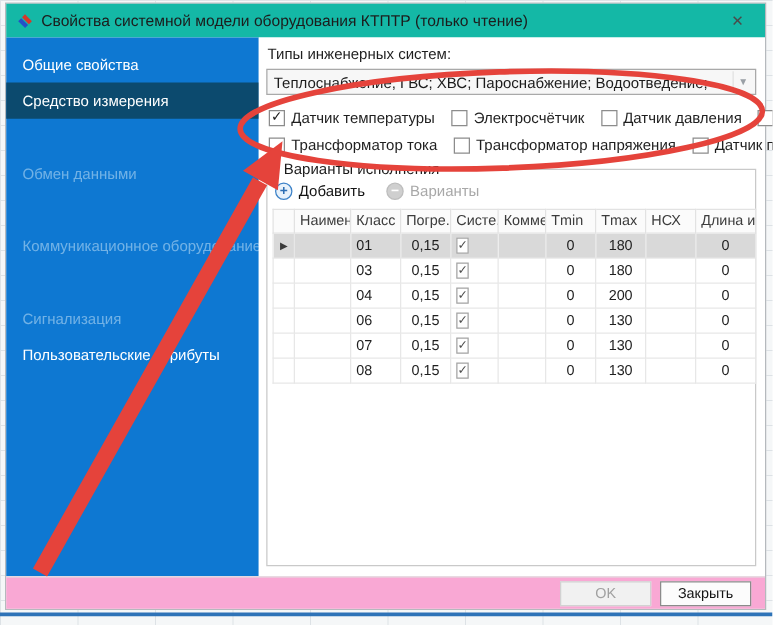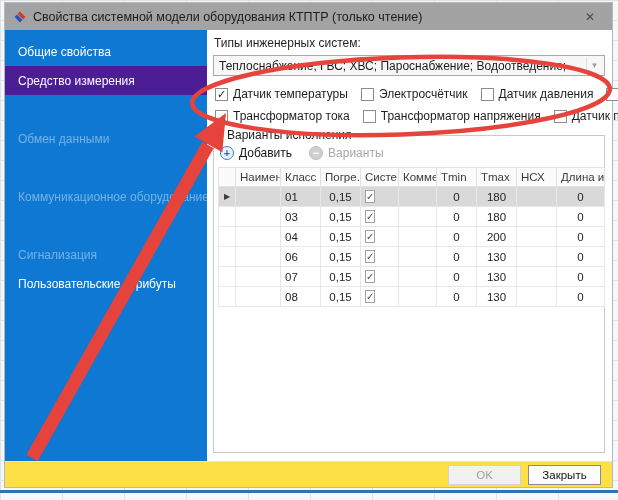--- a/index.html
+++ b/index.html
@@ -11,28 +11,28 @@
                      linear-gradient(90deg,#dde2e6 1px, transparent 1px);
     background-size:62px 20px;
   }
   .bg-blueline{position:absolute; left:0; right:0; top:490px; height:3px; background:#2e73b8;}
 
   .dialog{
     position:absolute; left:4px; top:2px; width:609px; height:486px;
     background:#fff; border:1px solid #b5b9bd;
     display:flex; flex-direction:column;
   }
-  .titlebar{height:27px; display:flex; align-items:center; padding:0 9px; gap:7px; background:#a3a3a3; flex-shrink:0;}
+  .titlebar{height:27px; display:flex; align-items:center; padding:0 9px; gap:7px; background:#14b8a6; flex-shrink:0;}
   .titlebar .ttl{font-size:12.5px; color:#1c1c1c;}
   .close-x{margin-left:auto; color:#4a4a4a; font-size:12px; width:26px; text-align:center; cursor:default;}
 
   .dlg-body{flex:1; display:flex; min-height:0;}
   .sidebar{width:202px; flex-shrink:0; background:#0e78d2; padding-top:7px;}
   .side-item{height:29px; display:flex; align-items:center; padding-left:13px; color:#fff; font-size:12px; white-space:nowrap;}
-  .side-item.selected{background:#4c1d95;}
+  .side-item.selected{background:#0c4a6e;}
   .side-item.disabled{color:rgba(235,248,255,.45);margin-top:29px;}
 
   .content{flex:1; background:#fff; padding:5px 7px 16px 6px; min-width:0; font-size:12px; color:#1f1f1f;}
   .syslabel{margin:1px 0 3px 1px; height:16px;}
   .combo{height:21px; border:1px solid #a9a9a9; background:#f7f7f7; display:flex; align-items:center; padding:0 2px 0 5px;}
   .combo-text{white-space:nowrap; overflow:hidden; color:#1c1c1c;}
   .combo-btn{margin-left:auto; width:16px; height:17px; display:flex; align-items:center; justify-content:center; color:#9aa0a6; border-left:1px solid #e1e1e1; font-size:9px; flex-shrink:0;}
 
   .cb-rows{margin:11px 0 0 2px; display:flex; flex-direction:column; gap:8px;}
   .cb-row{display:flex; gap:13px;}
@@ -50,21 +50,21 @@
   .del-ic{background:#cfcfcf; border:1.5px solid #bdbdbd; color:#fff;}
 
   table{border-collapse:collapse; table-layout:fixed; width:386px; font-size:11.5px; color:#1f1f1f;}
   th{font-weight:normal; text-align:left; color:#3c3c3c; background:#fbfbfb; border:1px solid #e2e2e2; padding:2px 4px; height:19px; white-space:nowrap; overflow:hidden;}
   td{border:1px solid #e7e7e7; padding:1px 4px; height:20px; background:#fff; white-space:nowrap; overflow:hidden;}
   tr.sel td{background:#d9d9d9;}
   td.num{text-align:center;}
   td.marker{padding:0; text-align:center; font-size:8px; color:#3a3a3a;}
   .gcb{width:13px; height:13px; border:1px solid #a3a3a3; background:#fefefe; margin:0 auto; font-size:10px; line-height:12px; text-align:center; color:#4c4c4c;}
 
-  .footer{height:26px; background:#fde047; border-top:1px solid #e2e2e2; display:flex; align-items:center; justify-content:flex-end; gap:7px; padding:0 11px; flex-shrink:0;}
+  .footer{height:26px; background:#f9a8d4; border-top:1px solid #e2e2e2; display:flex; align-items:center; justify-content:flex-end; gap:7px; padding:0 11px; flex-shrink:0;}
   .btn{width:73px; height:20px; font-size:11.5px; font-family:inherit;}
   .btn.ok{color:#a0a0a0; background:#f1f1f1; border:1px solid #d2d2d2;}
   .btn.closeb{color:#141414; background:#fcfcfc; border:1px solid #8b8b8b;}
 
   .overlay{position:absolute; left:0; top:0; z-index:40; pointer-events:none;}
 </style>
 </head>
 <body>
 
 <div class="screen">

